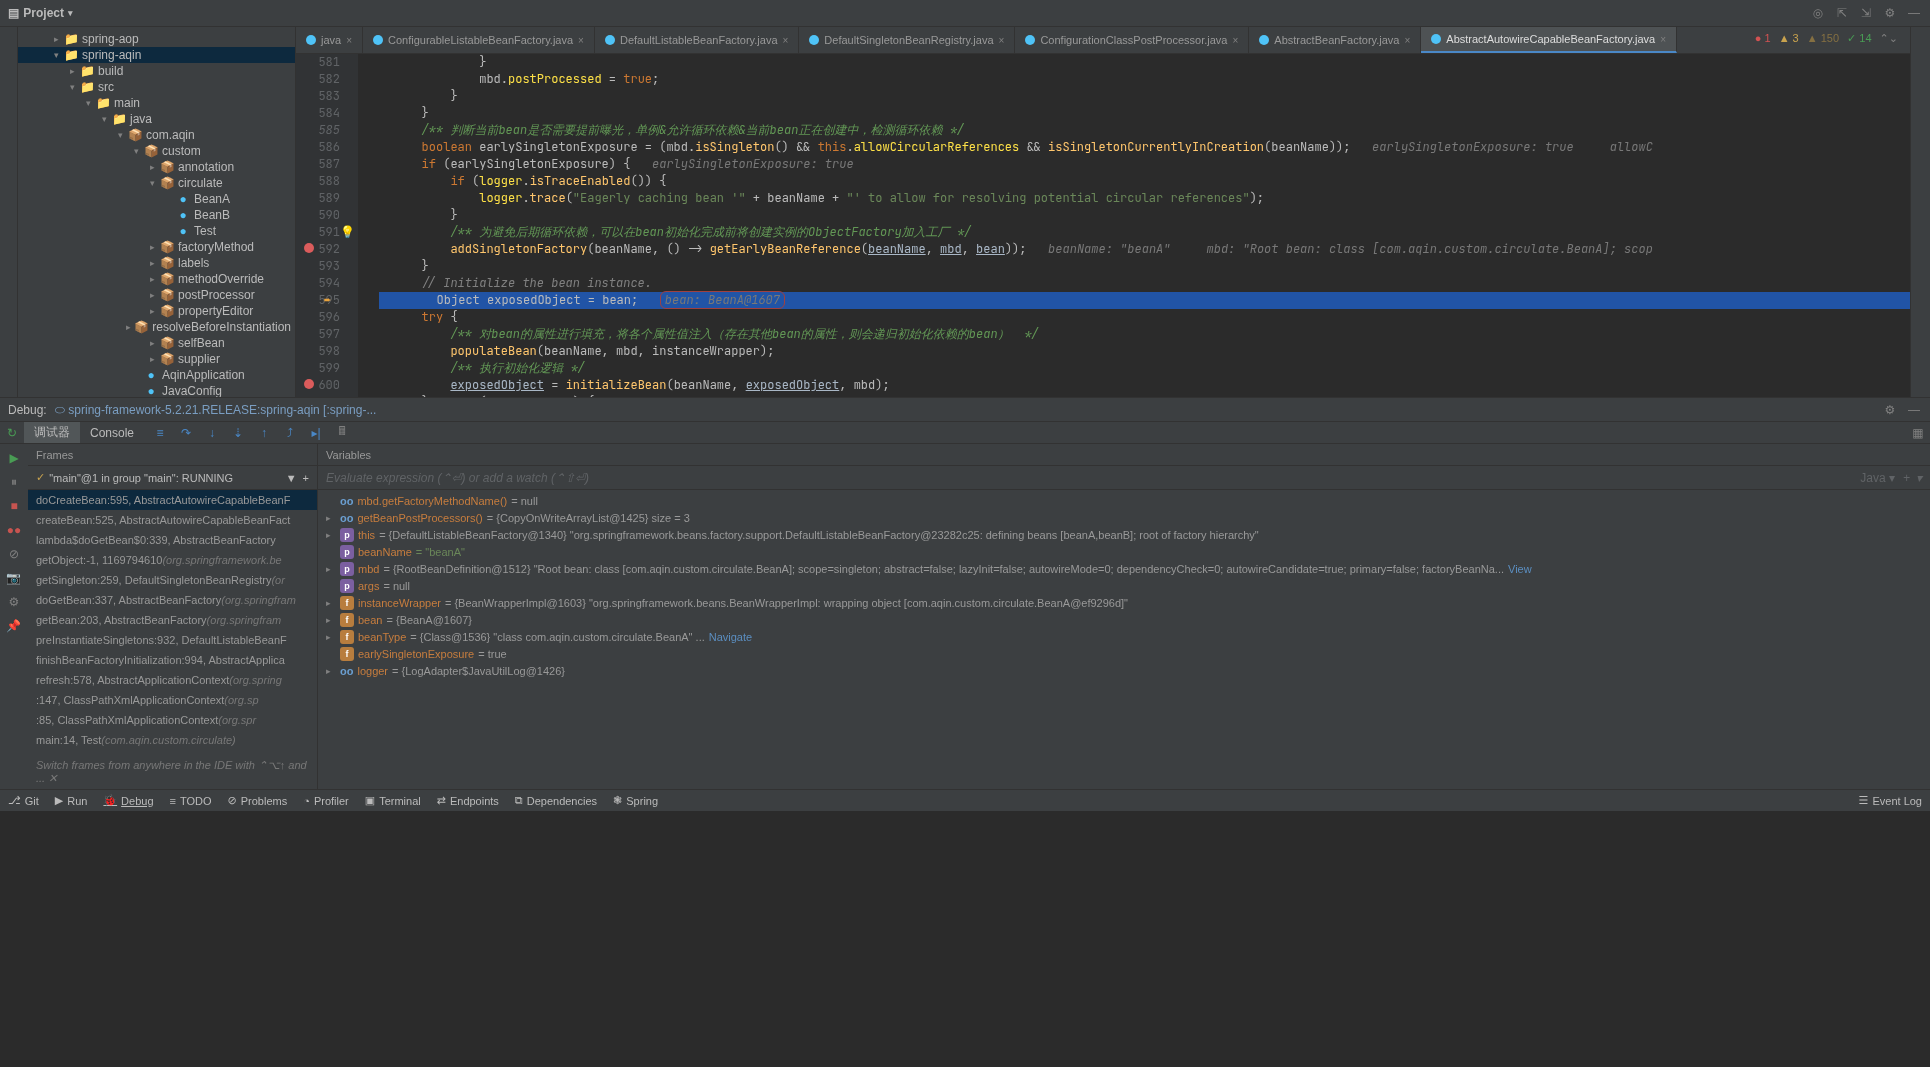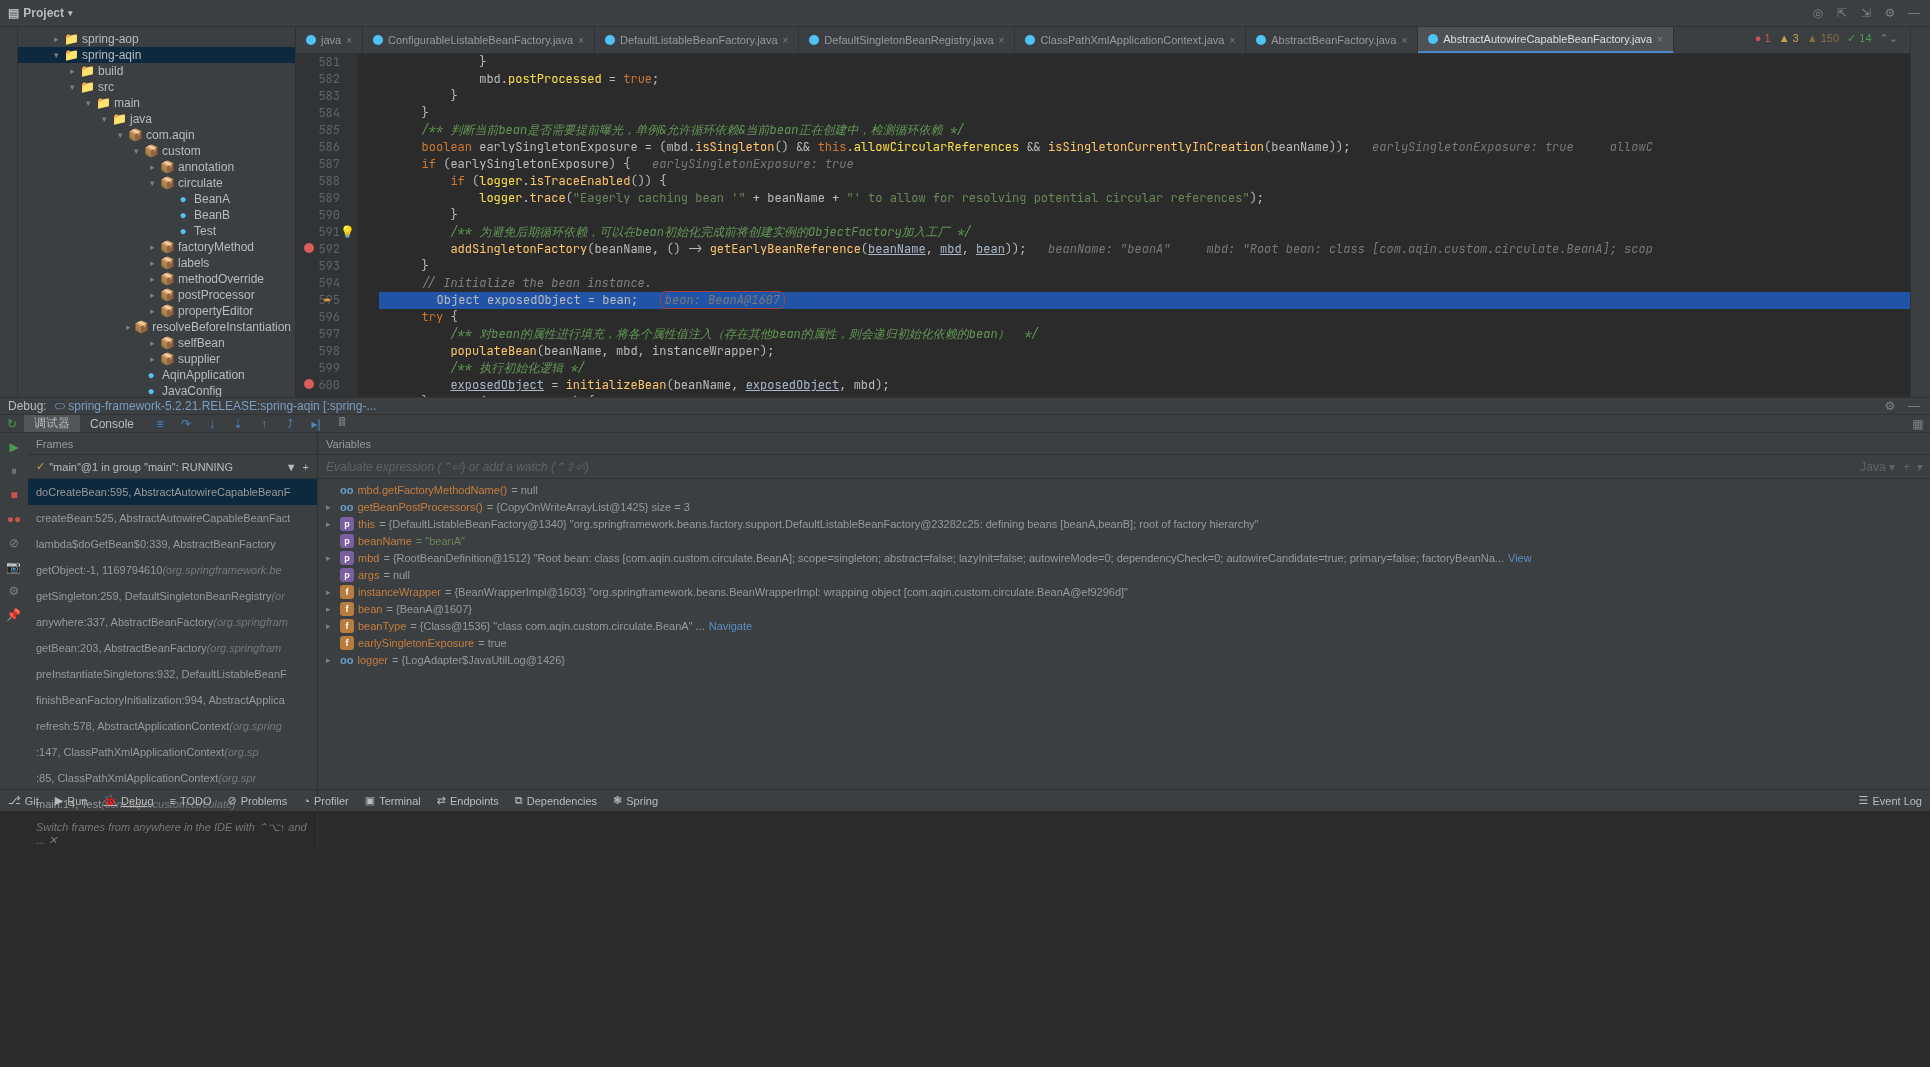--- a/index.html
+++ b/index.html
@@ -129,21 +129,21 @@
 }
 .debug-side-tools { width: 28px; display: flex; flex-direction: column; align-items: center; gap: 8px; padding-top: 6px; }
 .debug-tab { padding: 0 10px; height: 100%; display: flex; align-items: center; cursor: pointer; }
 .debug-tab.active { background: #515658; }
 .debug-toolbar { display: flex; gap: 10px; align-items: center; padding-left: 8px; }
 .debug-body { flex: 1; display: flex; }
 .frames-panel { width: 290px; border-right: 1px solid #323232; display: flex; flex-direction: column; }
 .panel-header { height: 22px; padding: 0 8px; display: flex; align-items: center; font-size: 11px; color: #999; border-bottom: 1px solid #323232; }
 .thread-selector { height: 24px; display: flex; align-items: center; padding: 0 8px; border-bottom: 1px solid #323232; font-size: 11px; }
 .frames-list { flex: 1; overflow: auto; }
-.frame-item { height: 26px; padding: 0 8px; display: flex; align-items: center; font-size: 11px; white-space: nowrap; overflow: hidden; cursor: pointer; }
+.frame-item { height: 20px; padding: 0 8px; display: flex; align-items: center; font-size: 11px; white-space: nowrap; overflow: hidden; cursor: pointer; }
 .frame-item.selected { background: #0d293e; }
 .frame-loc { color: #999; }
 .frame-pkg { color: #787878; font-style: italic; }
 .variables-panel { flex: 1; display: flex; flex-direction: column; }
 .eval-input { height: 24px; padding: 0 8px; display: flex; align-items: center; color: #606366; font-style: italic; border-bottom: 1px solid #323232; }
 .vars-list { flex: 1; overflow: auto; padding: 2px 0; }
 .var-item { height: 17px; padding: 0 8px; display: flex; align-items: center; font-size: 11px; gap: 4px; white-space: nowrap; }
 .var-arrow { width: 10px; color: #808080; font-size: 9px; }
 .var-icon { width: 14px; height: 14px; border-radius: 3px; display: inline-flex; align-items: center; justify-content: center; font-size: 9px; font-weight: bold; }
 .var-f { background: #b87d3e; color: #fff; }
@@ -345,21 +345,21 @@
           <span>DefaultListableBeanFactory.java</span>
           <span class="tab-close">×</span>
         </div>
         <div class="tab">
           <span class="tab-icon java-icon"></span>
           <span>DefaultSingletonBeanRegistry.java</span>
           <span class="tab-close">×</span>
         </div>
         <div class="tab">
           <span class="tab-icon java-icon"></span>
-          <span>ClassPathXmlApplicationContext.java</span>
+          <span>ConfigurationClassPostProcessor.java</span>
           <span class="tab-close">×</span>
         </div>
         <div class="tab">
           <span class="tab-icon java-icon"></span>
           <span>AbstractBeanFactory.java</span>
           <span class="tab-close">×</span>
         </div>
         <div class="tab active">
           <span class="tab-icon java-icon"></span>
           <span>AbstractAutowireCapableBeanFactory.java</span>
@@ -469,21 +469,21 @@
           </div>
           <div class="frame-item">
             <span class="frame-loc">getObject:-1, 1169794610</span> 
             <span class="frame-pkg">(org.springframework.be</span>
           </div>
           <div class="frame-item">
             <span class="frame-loc">getSingleton:259, DefaultSingletonBeanRegistry</span> 
             <span class="frame-pkg">(or</span>
           </div>
           <div class="frame-item">
-            <span class="frame-loc">anywhere:337, AbstractBeanFactory</span> 
+            <span class="frame-loc">doGetBean:337, AbstractBeanFactory</span> 
             <span class="frame-pkg">(org.springfram</span>
           </div>
           <div class="frame-item">
             <span class="frame-loc">getBean:203, AbstractBeanFactory</span> 
             <span class="frame-pkg">(org.springfram</span>
           </div>
           <div class="frame-item">
             <span class="frame-loc">preInstantiateSingletons:932, DefaultListableBeanF</span>
           </div>
           <div class="frame-item">

